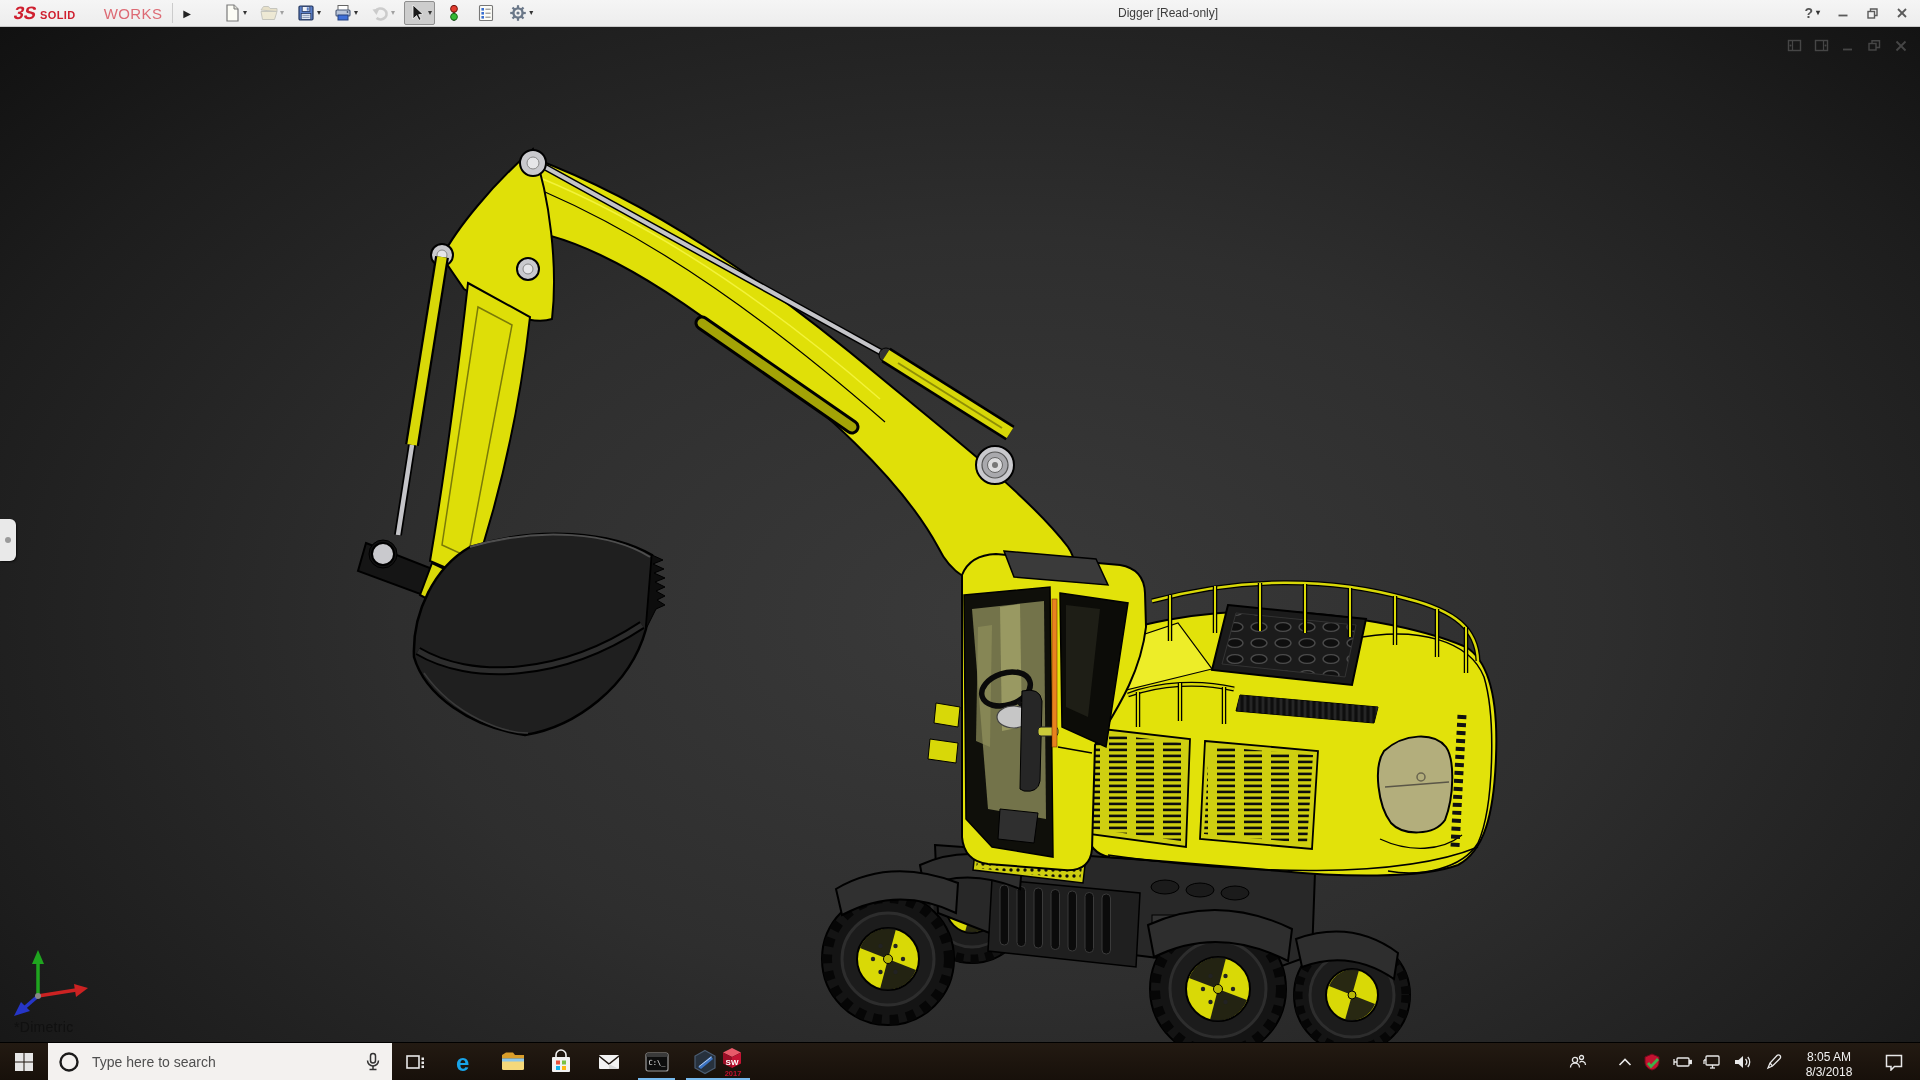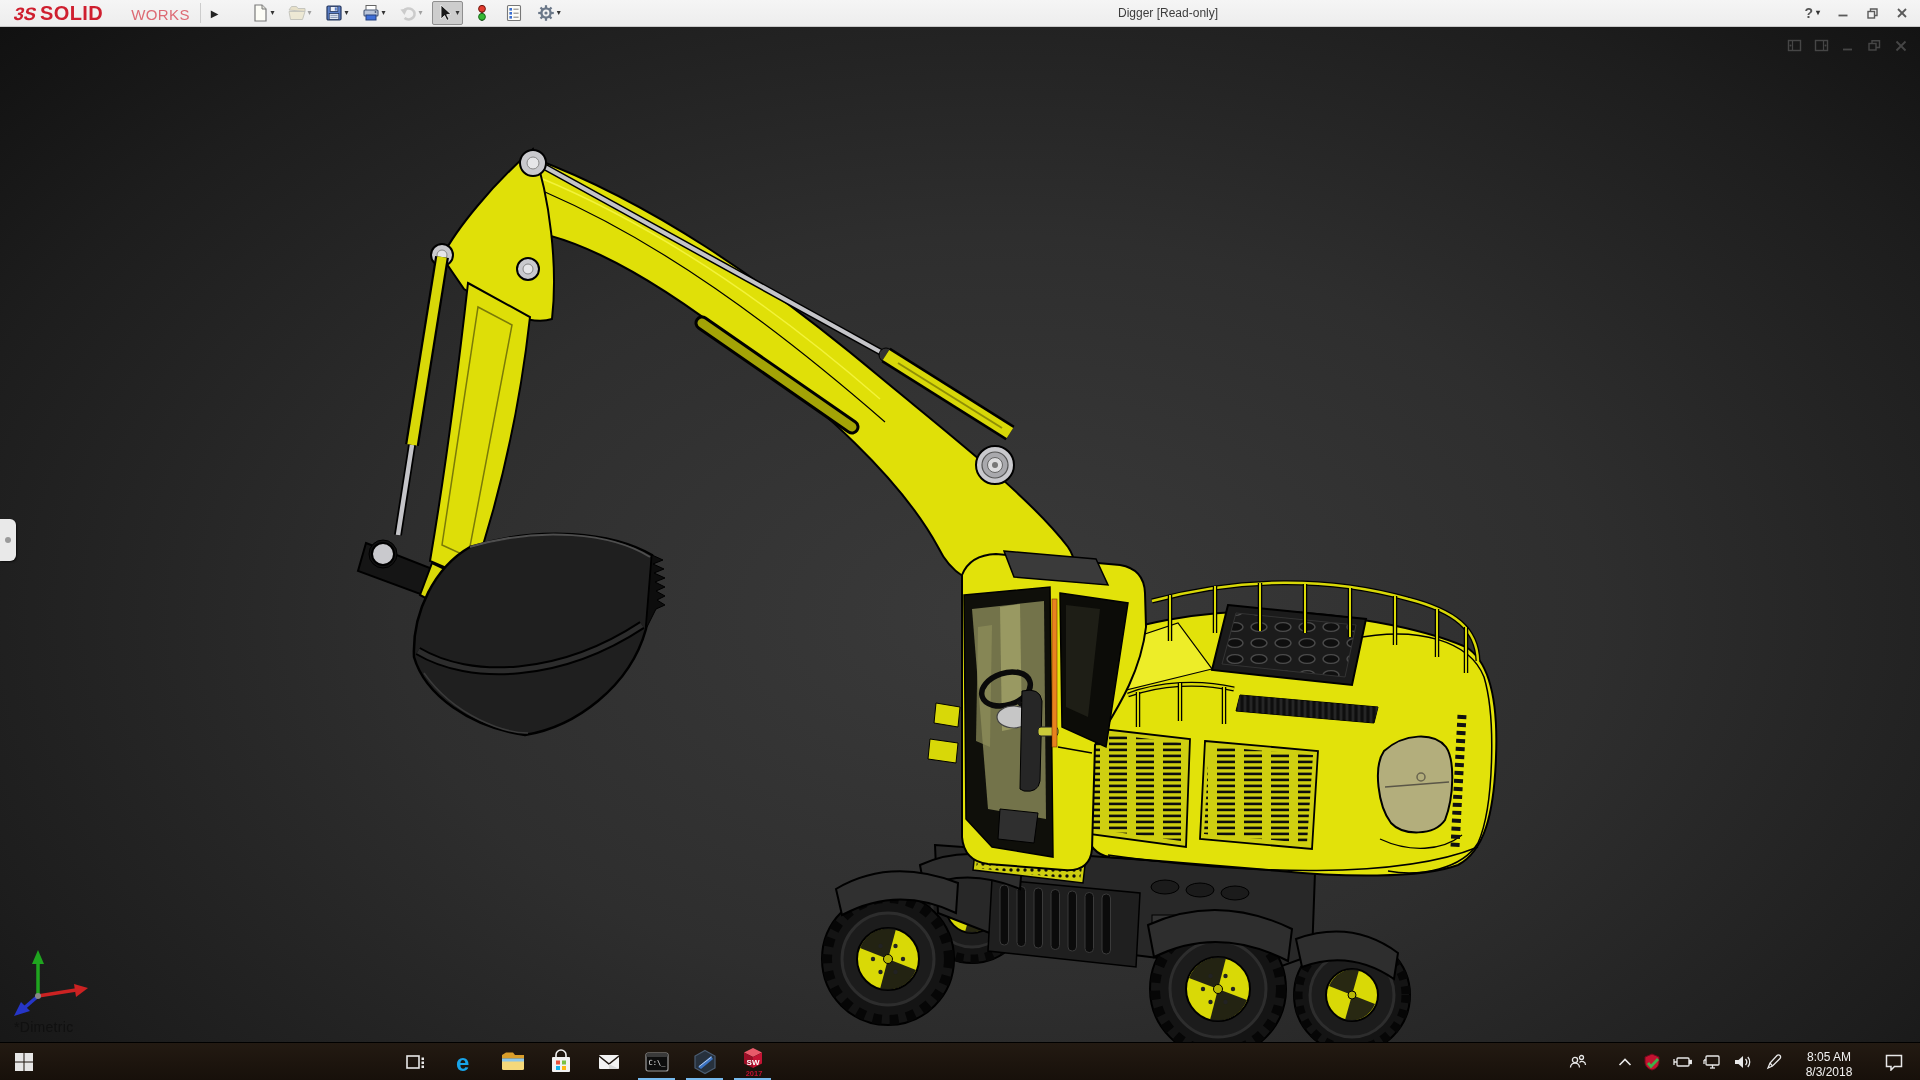--- a/index.html
+++ b/index.html
@@ -5,21 +5,21 @@
   html,body{margin:0;padding:0;background:#000;}
   .screen{position:relative;width:1920px;height:1080px;overflow:hidden;
           font-family:"Liberation Sans",sans-serif;-webkit-font-smoothing:antialiased;}
 
   
   .titlebar{position:absolute;top:0;left:0;width:100%;height:27px;
     background:linear-gradient(#f5f5f5,#ededed);border-bottom:1px solid #c9c9c9;
     box-sizing:border-box;display:flex;align-items:center;}
   .brand{display:flex;align-items:baseline;padding:0 10px 0 14px;}
   .brand .glyph{font-weight:bold;font-size:18px;transform:skewX(-14deg);color:#cf1f2f;margin-right:4px;}
-  .brand .bold{font-weight:bold;font-size:20px;color:#cf1f2f;letter-spacing:.4px;}
+  .brand .bold{font-weight:bold;font-size:11px;color:#cf1f2f;letter-spacing:.4px;}
   .brand .light{font-weight:normal;font-size:15px;color:#dd6a74;letter-spacing:.4px;padding-left:28px;}
   .menu-expand{border-left:1px solid #cccccc;height:20px;display:flex;align-items:center;
     padding:0 10px;color:#222;font-size:10px;cursor:default;}
   .qat{display:flex;align-items:center;gap:6px;margin-left:18px;}
   .qat .tbtn{display:flex;align-items:center;gap:1px;padding:1px 2px;border:1px solid transparent;border-radius:2px;}
   .qat .tbtn.active{background:#cdcdcd;border:1px solid #8f8f8f;}
   .qat .tbtn.disabled{opacity:.42;}
   .caret{font-size:8px;color:#333;line-height:1;}
   .doc-title{position:absolute;left:1118px;top:0;height:28px;line-height:26px;
     font-size:12px;color:#3c3c3c;white-space:nowrap;}
@@ -483,20 +483,32 @@
 
     <div class="tb-btn" style="left:0;width:48px;">
       <svg width="20" height="20" viewBox="0 0 20 20">
         <rect x="1" y="1" width="8.5" height="8.5" fill="#e6e6e6"></rect>
         <rect x="10.5" y="1" width="8.5" height="8.5" fill="#e6e6e6"></rect>
         <rect x="1" y="10.5" width="8.5" height="8.5" fill="#e6e6e6"></rect>
         <rect x="10.5" y="10.5" width="8.5" height="8.5" fill="#e6e6e6"></rect>
       </svg>
     </div>
 
+    <div class="search-box">
+      <svg width="22" height="22" viewBox="0 0 22 22">
+        <circle cx="11" cy="11" r="8.5" fill="none" stroke="#1a1a1a" stroke-width="2.4"></circle>
+      </svg>
+      <input type="text" placeholder="Type here to search" style="">
+      <svg width="18" height="20" viewBox="0 0 18 20">
+        <rect x="6.5" y="1.5" width="5" height="9.5" rx="2.5" fill="none" stroke="#333" stroke-width="1.5"></rect>
+        <path d="M3.5,8.5 a5.5,5.5 0 0 0 11,0" fill="none" stroke="#333" stroke-width="1.5"></path>
+        <line x1="9" y1="14" x2="9" y2="17.5" stroke="#333" stroke-width="1.5"></line>
+        <line x1="5.5" y1="17.5" x2="12.5" y2="17.5" stroke="#333" stroke-width="1.5"></line>
+      </svg>
+    </div>
 
     <div class="tb-btn" style="left:392px;width:46px;">
       <svg width="22" height="22" viewBox="0 0 22 22">
         <rect x="3" y="5" width="12" height="12" fill="none" stroke="#e8e8e8" stroke-width="1.6"></rect>
         <rect x="17.5" y="6.5" width="2.5" height="2.5" fill="#e8e8e8"></rect>
         <rect x="17.5" y="10.5" width="2.5" height="2.5" fill="#e8e8e8"></rect>
         <rect x="17.5" y="14.5" width="2.5" height="2.5" fill="#e8e8e8"></rect>
       </svg>
     </div>
 
@@ -542,21 +554,21 @@
     </div>
 
     <div class="tb-btn run" style="left:681px;width:47px;">
       <svg width="26" height="26" viewBox="0 0 26 26">
         <polygon points="13,1.5 23,7 23,19 13,24.5 3,19 3,7" fill="#27313d" stroke="#4a5c72" stroke-width="1.2"></polygon>
         <path d="M6,18 L19,7 L21,10 L9,20 Z" fill="#3c74c4"></path>
         <line x1="7" y1="17.5" x2="19.5" y2="8" stroke="#b8cce8" stroke-width="1"></line>
       </svg>
     </div>
 
-    <div class="tb-btn run" style="left:729px;width:47px;text-decoration:underline;">
+    <div class="tb-btn run" style="left:708px;width:47px;text-decoration:underline;">
       <svg width="26" height="30" viewBox="0 0 26 30">
         <polygon points="13,1 22,5.5 13,10 4,5.5" fill="#e85a6a"></polygon>
         <polygon points="4,5.5 13,10 13,21 4,16.5" fill="#9c0e26"></polygon>
         <polygon points="22,5.5 13,10 13,21 22,16.5" fill="#c41434"></polygon>
         <text x="13" y="17.5" text-anchor="middle" font-size="8" font-weight="bold" fill="#ffffff" font-family="Liberation Sans, sans-serif">SW</text>
         <text x="14" y="28.5" text-anchor="middle" font-size="7.5" font-weight="bold" fill="#c01030" font-family="Liberation Sans, sans-serif">2017</text>
       </svg>
     </div>
 
     <div class="tray-btn" style="left:1563px;width:30px;">

